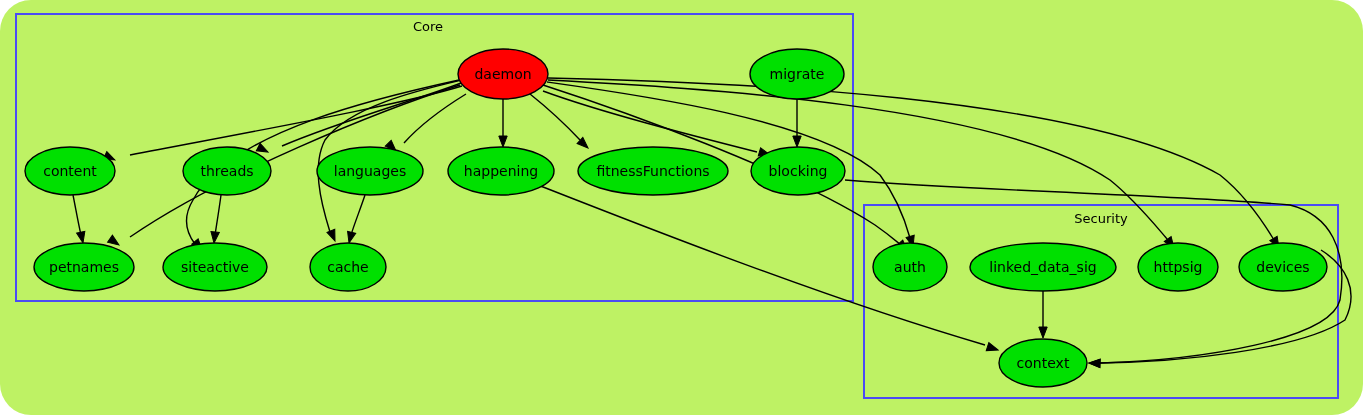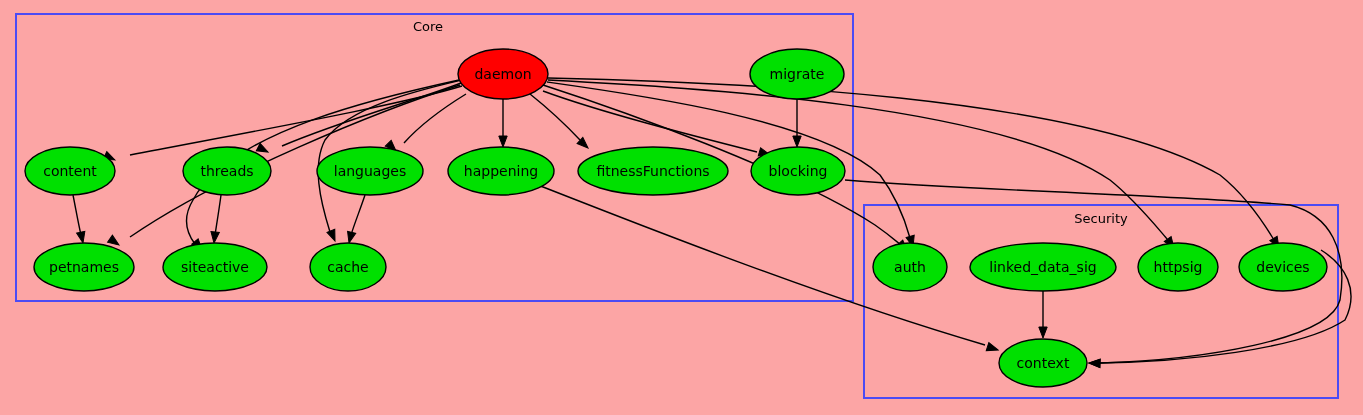--- a/index.html
+++ b/index.html
@@ -8,21 +8,22 @@
     background: #ffffff;
   }
   body {
     font-family: "DejaVu Sans", "Liberation Sans", sans-serif;
   }
   #graph-root {
     position: relative;
     width: 1363px;
     height: 415px;
     overflow: hidden;
-    background: #fca5a5;
+    background: #bef264;
+    border-radius: 31px;
   }
   svg#graph-canvas {
     display: block;
     width: 1363px;
     height: 415px;
   }
   .cluster-box {
     fill: none;
     stroke: #4b4bf5;
     stroke-width: 2;

